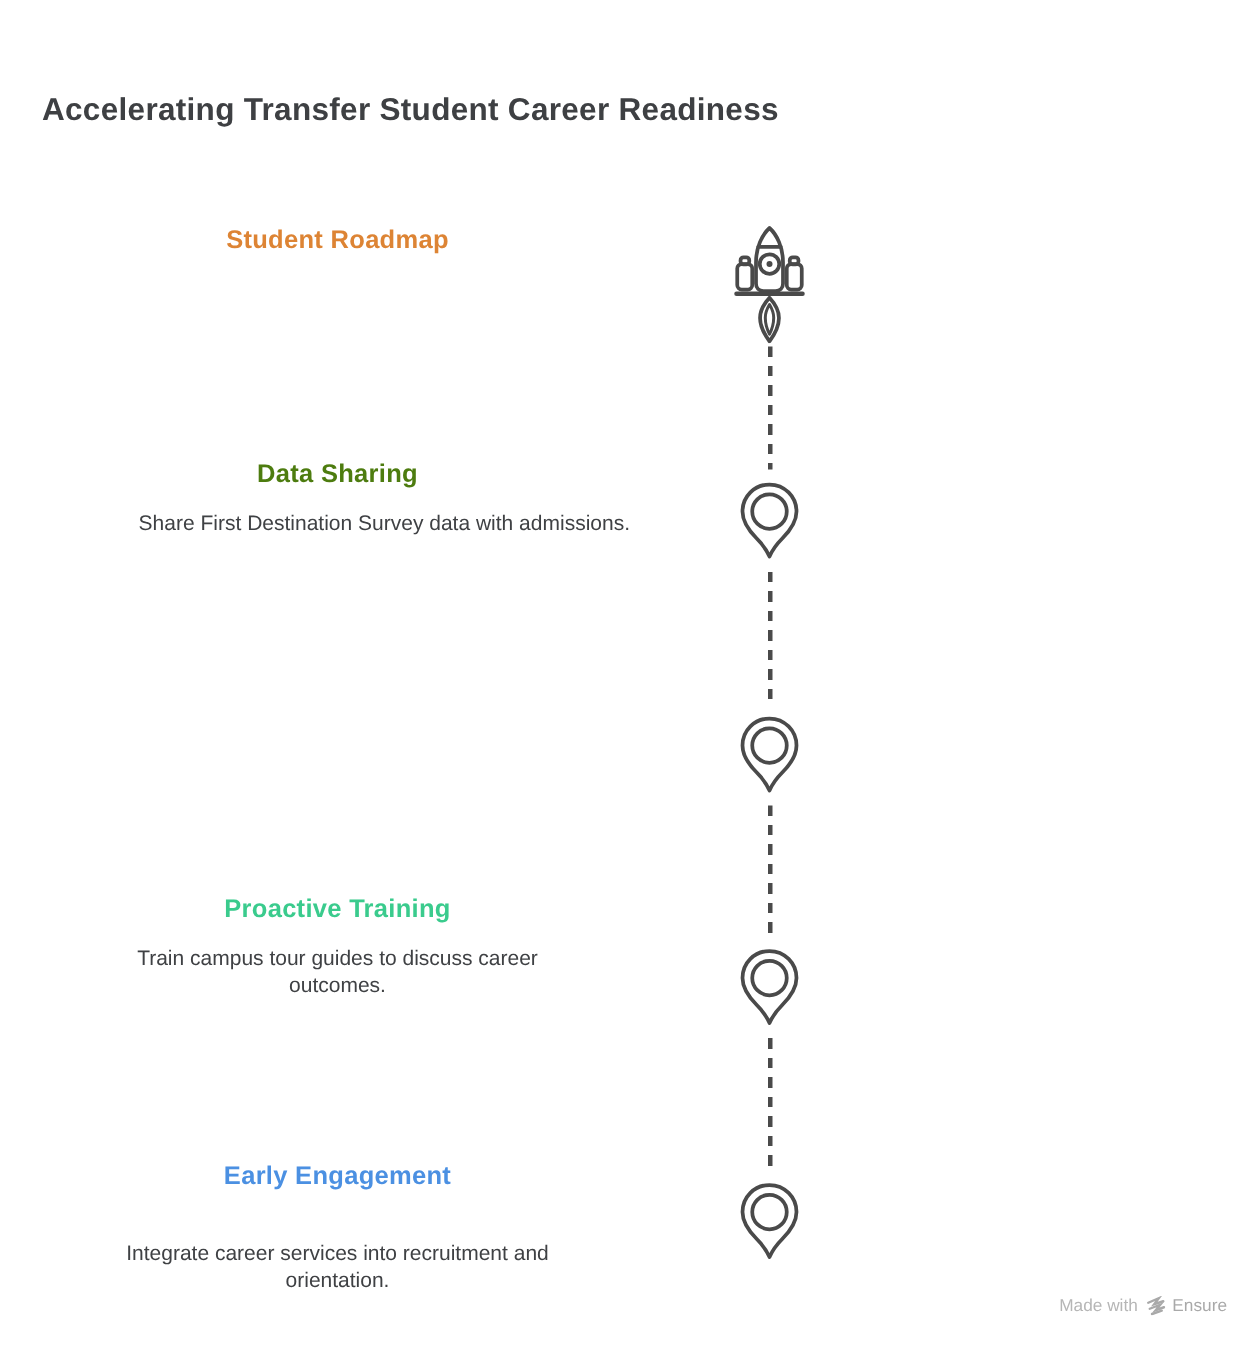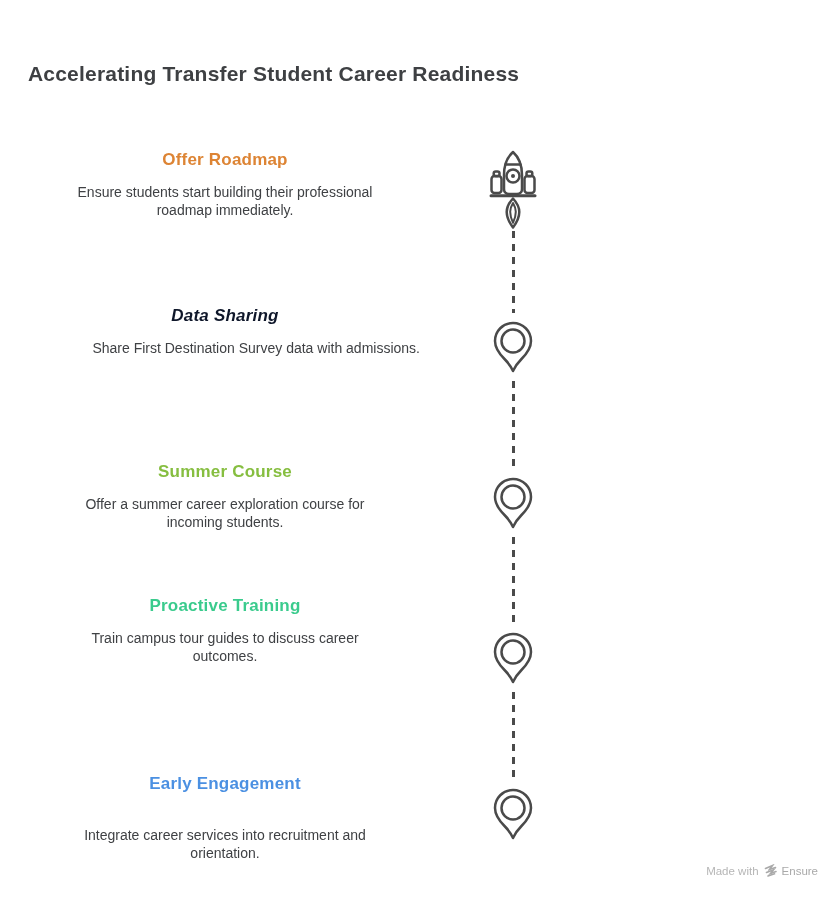--- a/index.html
+++ b/index.html
@@ -91,30 +91,25 @@
   .footer svg { display: block; }
 </style>
 </head>
 <body>
 
 <div class="canvas">
 
   <h1 class="page-title">Accelerating Transfer Student Career Readiness</h1>
 
   <div class="item item-0">
-    <h2 style="color: rgb(221, 132, 52);">Offer Roadmap</h2>
-    <p>Ensure students start building their professional roadmap immediately.</p>
+    <h2 style="color: rgb(221, 132, 52);">Student Roadmap</h2>
   </div>
   <div class="item item-1">
-    <h2 style="color: #0f172a; font-style: italic;">Data Sharing</h2>
+    <h2 style="color: #4d7c0f;">Data Sharing</h2>
     <p>Share First Destination Survey data with admissions.</p>
-  </div>
-  <div class="item item-2">
-    <h2 style="color: rgb(134, 190, 64);">Summer Course</h2>
-    <p>Offer a summer career exploration course for incoming students.</p>
   </div>
   <div class="item item-3">
     <h2 style="color: rgb(58, 203, 141);">Proactive Training</h2>
     <p>Train campus tour guides to discuss career outcomes.</p>
   </div>
   <div class="item item-4">
     <h2 style="color: rgb(75, 144, 226);">Early Engagement</h2>
     <p>Integrate career services into recruitment and orientation.</p>
   </div>
 

